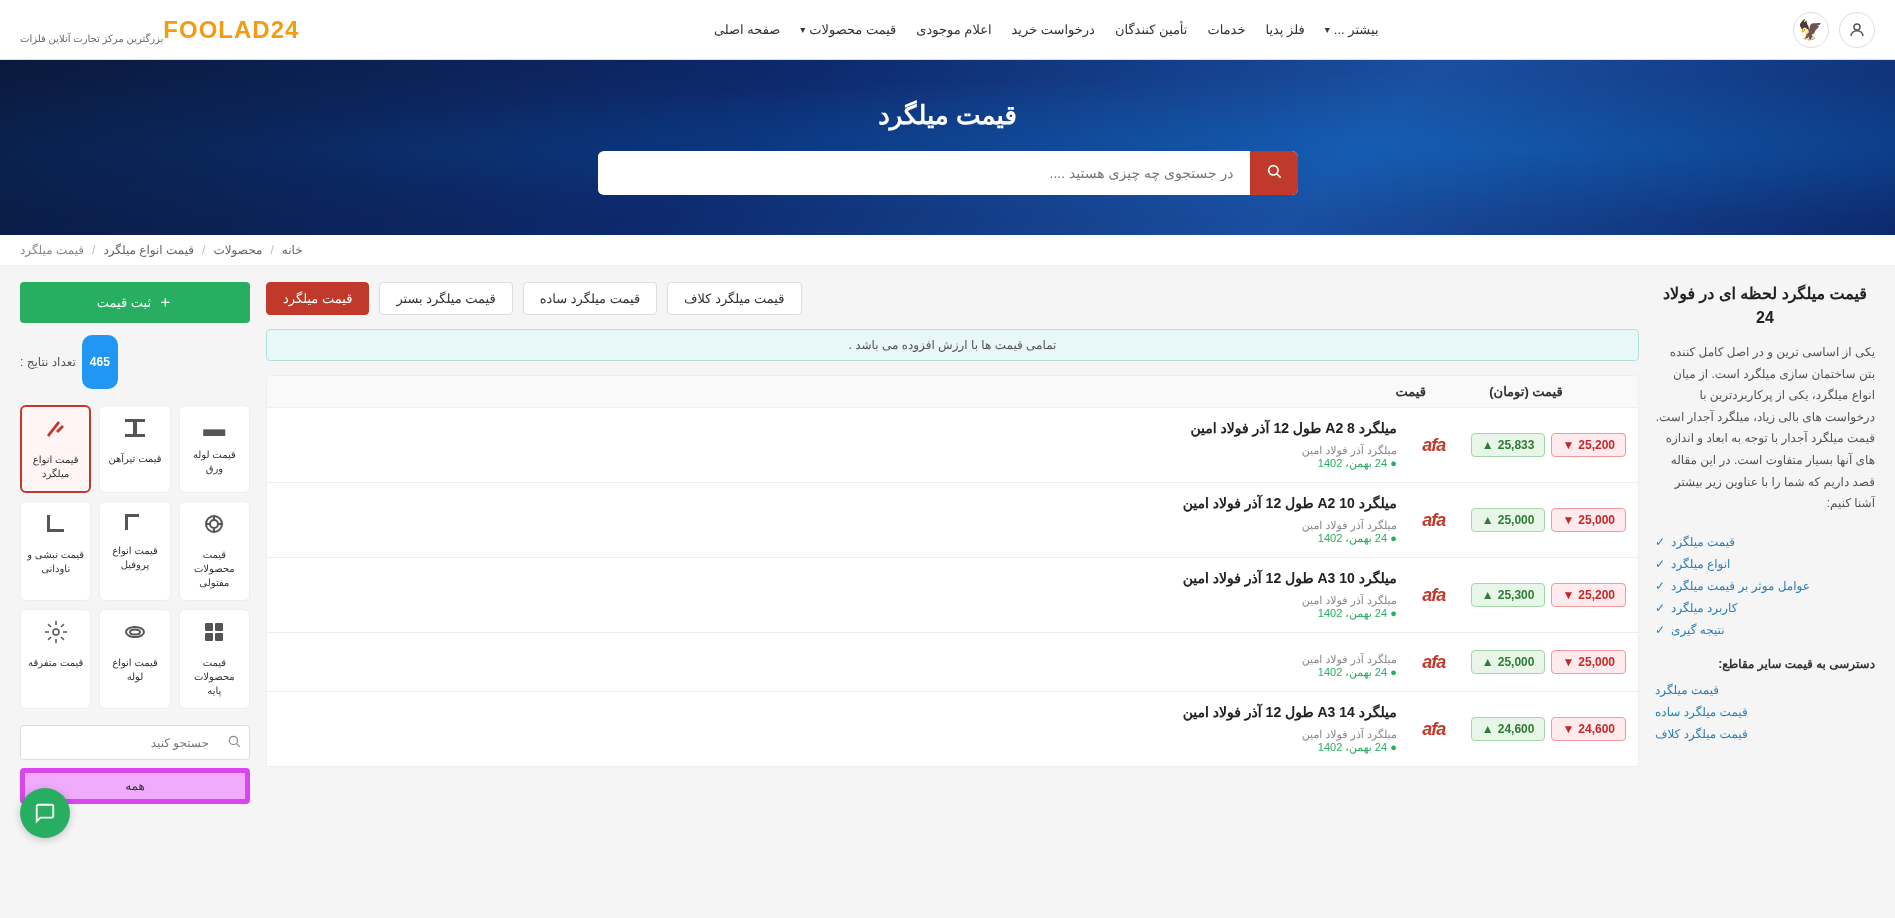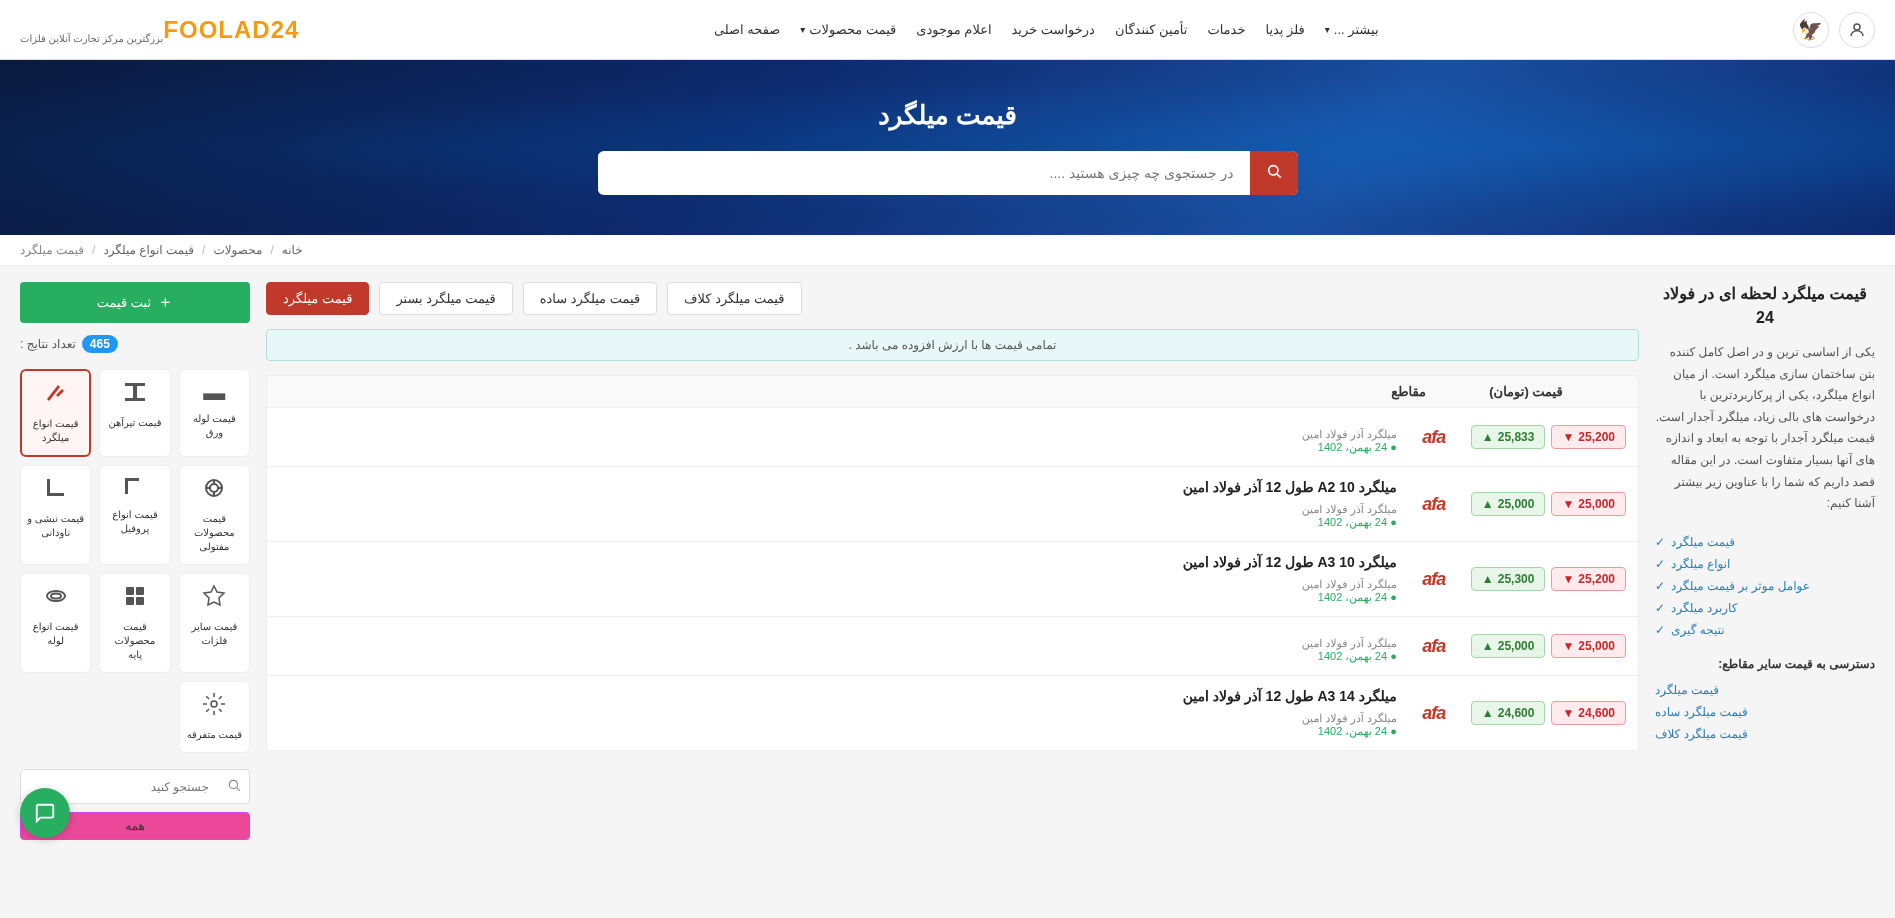--- a/index.html
+++ b/index.html
@@ -355,21 +355,21 @@
       align-items: center;
       gap: 6px;
       margin-bottom: 16px;
       justify-content: flex-end;
       font-size: 12px;
       color: #555;
     }
     .result-count-badge {
       background: #2196f3;
       color: #fff;
-      padding: 2px 8px;
+      padding: 20px 8px;
       border-radius: 10px;
       font-size: 12px;
       font-weight: bold;
     }
 
     
     .category-grid {
       display: grid;
       grid-template-columns: repeat(3, 1fr);
       gap: 8px;
@@ -419,22 +419,22 @@
       font-size: 12px;
       outline: none;
       direction: rtl;
       font-family: Tahoma, Arial, sans-serif;
     }
     .sidebar-search-icon {
       padding: 8px;
       color: #888;
     }
     .sidebar-all-btn {
-      background: #ec4899;
-      border: 1px solid #d946ef;
+      background: #f0abfc;
+      border: 5px solid #d946ef;
       border-radius: 4px;
       padding: 6px 12px;
       font-size: 12px;
       cursor: pointer;
       width: 100%;
       text-align: center;
       color: #333;
       font-family: Tahoma, Arial, sans-serif;
     }
 
@@ -568,36 +568,37 @@
       <button class="filter-tab">قیمت میلگرد بستر</button>
       <button class="filter-tab active">قیمت میلگرد</button>
     </div>
 
     <div class="notice-bar">
       <span>تمامی قیمت ها با ارزش افزوده می باشد .</span>
     </div>
 
     <div class="table-header">
       <div class="table-header-price">قیمت (تومان)</div>
-      <div class="table-header-title">مقاطع</div>
+      <div class="table-header-title">قیمت</div>
     </div>
 
     <div class="product-row">
       <div class="price-badges">
         <div class="price-badge-down">
           <span>25,200</span>
           <span class="arrow-down">▼</span>
         </div>
         <div class="price-badge-up">
           <span>25,833</span>
           <span class="arrow-up">▲</span>
         </div>
       </div>
       <div class="product-logo">afa</div>
       <div class="product-info">
+        <div class="product-name">میلگرد A2 8 طول 12 آذر فولاد امین</div>
         <div class="product-meta">میلگرد آذر فولاد امین</div>
         <div class="product-date">
           <span style="color:#27ae60;">●</span>
           <span>24 بهمن، 1402</span>
         </div>
       </div>
     </div>
 
     <div class="product-row">
       <div class="price-badges">
@@ -753,28 +754,20 @@
         <span class="category-card-icon">
           <svg width="24" height="24" viewBox="0 0 24 24" fill="#555">
             <path d="M3 3 L3 20 L20 20 L20 17 L6 17 L6 3 Z"></path>
           </svg>
         </span>
         <span class="category-card-label">قیمت نبشی و ناودانی</span>
       </div>
 
       <div class="category-card">
         <span class="category-card-icon">
-          <svg width="24" height="24" viewBox="0 0 24 24" fill="none" stroke="#555" stroke-width="1.5">
-            <path d="M12 2 L15 8 L22 9 L17 14 L18 21 L12 18 L6 21 L7 14 L2 9 L9 8 Z"></path>
-          </svg>
-        </span>
-        <span class="category-card-label">قیمت سایر فلزات</span>
-      </div>
-      <div class="category-card">
-        <span class="category-card-icon">
           <svg width="24" height="24" viewBox="0 0 24 24" fill="#555">
             <rect x="3" y="3" width="8" height="8" rx="1"></rect>
             <rect x="13" y="3" width="8" height="8" rx="1"></rect>
             <rect x="3" y="13" width="8" height="8" rx="1"></rect>
             <rect x="13" y="13" width="8" height="8" rx="1"></rect>
           </svg>
         </span>
         <span class="category-card-label">قیمت محصولات پایه</span>
       </div>
       <div class="category-card">

